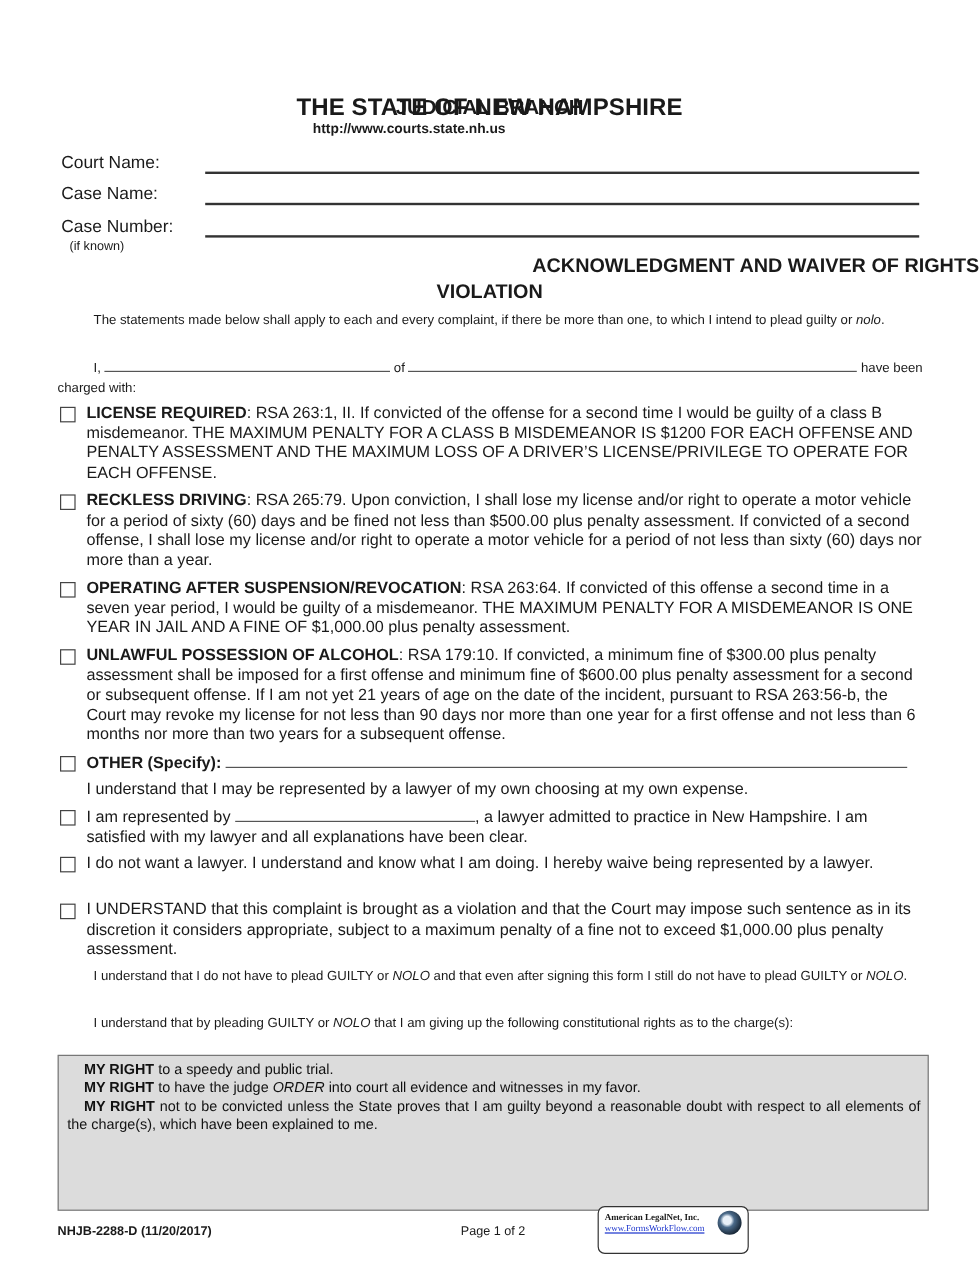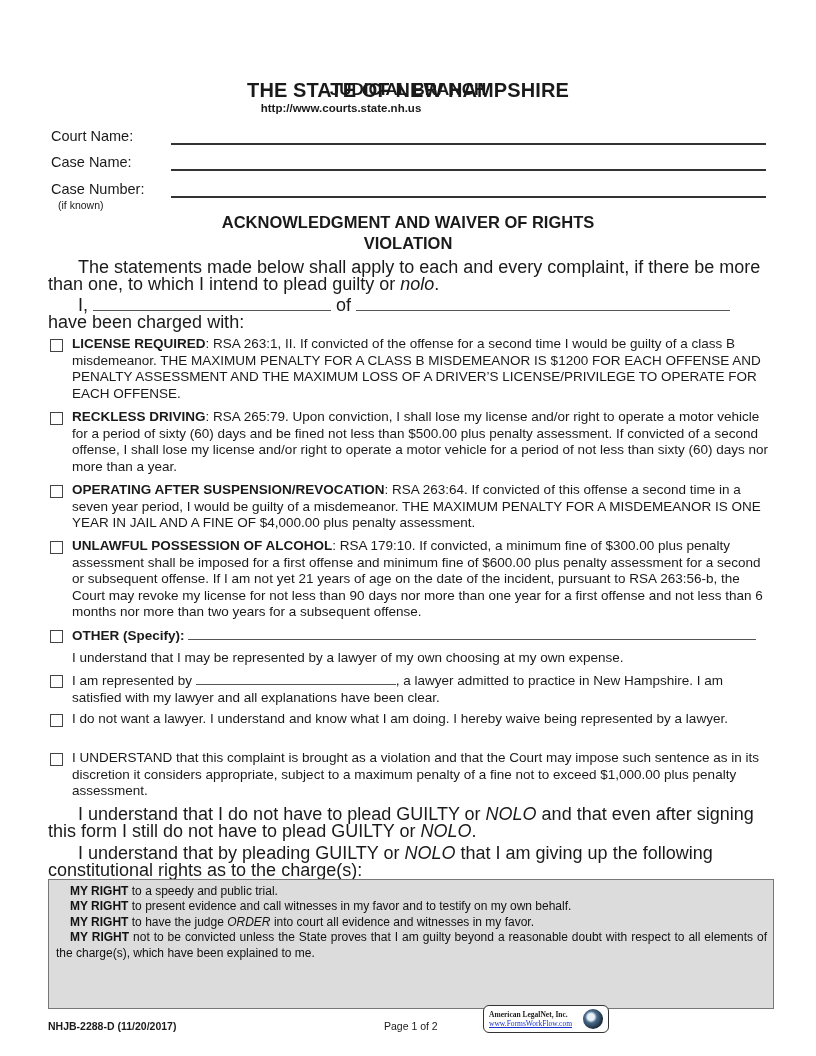--- a/index.html
+++ b/index.html
@@ -7,40 +7,40 @@
          font-family: "Liberation Sans", sans-serif; color: #1a1a1a; }
   .abs { position: absolute; }
   .hdr1 { left: 0; width: 816px; top: 55px; text-align: center; font-weight: bold; font-size: 20px; letter-spacing: 0.1px; margin-top: 24px; }
   .hdr2 { left: 0; width: 816px; top: 80px; text-align: center; font-weight: bold; font-size: 17px; }
   .hdr3 { left: 0; width: 682px; top: 102px; text-align: center; font-weight: bold; font-size: 11.5px; }
 
   .field-label { left: 51px; font-size: 14.5px; }
   .field-line { left: 171px; width: 595px; height: 0; border-bottom: 2px solid #333; }
   .ifknown { left: 58px; top: 199px; font-size: 10.5px; }
 
-  .title1 { left: 0; width: 816px; top: 213px; text-align: center; font-weight: bold; font-size: 16.5px; }
+  .title1 { left: 0; width: 816px; top: 213px; text-align: right; font-weight: bold; font-size: 16.5px; }
   .title2 { left: 0; width: 816px; top: 234px; text-align: center; font-weight: bold; font-size: 16.5px; }
 
-  .para { left: 48px; width: 722px; font-size: 18px; line-height: 17px; }
+  .para { left: 48px; width: 722px; font-size: 11px; line-height: 17px; }
   .indent { text-indent: 30px; }
   .uline { display: inline-block; border-bottom: 1px solid #555; vertical-align: baseline; height: 12px; }
 
   .cb { left: 50px; width: 13px; height: 13px; border: 1.3px solid #444; box-sizing: border-box; background: #fff; }
   .item { left: 72px; width: 700px; font-size: 13.5px; line-height: 16.5px; }
   .item b { font-weight: bold; }
 
   .rights { left: 48px; top: 879px; width: 726px; height: 130px; box-sizing: border-box;
             background: #dcdcdc; border: 1.5px solid #777; padding: 4px 6px 0 7px;
             font-size: 12px; line-height: 15.4px; color: #111; }
   .rights div { text-align: justify; }
   .rights b { font-weight: bold; padding-left: 14px; }
 
   .footer-left { left: 48px; top: 1020px; font-size: 10.5px; font-weight: bold; }
   .footer-mid { left: 384px; top: 1020px; font-size: 10.5px; }
-  .badge { left: 483px; top: 1005px; width: 126px; height: 28px; border: 1px solid #333; border-radius: 6px;
+  .badge { left: 498px; top: 1005px; width: 126px; height: 40px; border: 1px solid #333; border-radius: 6px;
            box-sizing: border-box; background: #fff; }
   .badge .l1 { position: absolute; left: 5px; top: 4px; font-family: "Liberation Serif", serif; font-size: 7.5px; font-weight: bold; }
   .badge .l2 { position: absolute; left: 5px; top: 13px; font-family: "Liberation Serif", serif; font-size: 7.5px; color: #1a33cc; text-decoration: underline; }
   .badge .logo { position: absolute; right: 5px; top: 3px; width: 20px; height: 20px; border-radius: 50%;
                  background: radial-gradient(circle at 40% 40%, #e8f0f8 0 20%, #4a6a8a 35%, #1c2c3c 70%); }
 </style>
 </head>
 <body>
 
 <div class="abs hdr1">THE STATE OF NEW HAMPSHIRE</div>
@@ -64,21 +64,21 @@
 
 <div class="abs para" style="top:297px; text-indent:30px;"><span>I, </span><span class="uline" style="width:238px"><span></span></span><span> of </span><span class="uline" style="width:374px"><span></span></span><span> have been charged with:</span></div>
 
 <div class="abs cb" style="top:339px"></div>
 <div class="abs item" style="top:336px"><b>LICENSE REQUIRED</b><span>:  RSA 263:1, II.  If convicted of the offense for a second time I would be guilty of a class B misdemeanor.  THE MAXIMUM PENALTY FOR A CLASS B MISDEMEANOR IS $1200 FOR EACH OFFENSE AND PENALTY ASSESSMENT AND THE MAXIMUM LOSS OF A DRIVER’S LICENSE/PRIVILEGE TO OPERATE FOR EACH OFFENSE.</span></div>
 
 <div class="abs cb" style="top:412px"></div>
 <div class="abs item" style="top:409px"><b>RECKLESS DRIVING</b><span>:  RSA 265:79.  Upon conviction, I shall lose my license and/or right to operate a motor vehicle for a period of sixty (60) days and be fined not less than $500.00 plus penalty assessment.  If convicted of a second offense, I shall lose my license and/or right to operate a motor vehicle for a period of not less than sixty (60) days nor more than a year.</span></div>
 
 <div class="abs cb" style="top:485px"></div>
-<div class="abs item" style="top:482px"><b>OPERATING AFTER SUSPENSION/REVOCATION</b><span>:  RSA 263:64.  If convicted of this offense a second time in a seven year period, I would be guilty of a misdemeanor.  THE MAXIMUM PENALTY FOR A MISDEMEANOR IS ONE YEAR IN JAIL AND A FINE OF $4,000.00 plus penalty assessment.</span></div>
+<div class="abs item" style="top:482px"><b>OPERATING AFTER SUSPENSION/REVOCATION</b><span>:  RSA 263:64.  If convicted of this offense a second time in a seven year period, I would be guilty of a misdemeanor.  THE MAXIMUM PENALTY FOR A MISDEMEANOR IS ONE YEAR IN JAIL AND A FINE OF $1,000.00 plus penalty assessment.</span></div>
 
 <div class="abs cb" style="top:541px"></div>
 <div class="abs item" style="top:538px"><b>UNLAWFUL POSSESSION OF ALCOHOL</b><span>:  RSA 179:10.  If convicted, a minimum fine of $300.00 plus penalty assessment shall be imposed for a first offense and minimum fine of $600.00 plus penalty assessment for a second or subsequent offense.  If I am not yet 21 years of age on the date of the incident, pursuant to RSA 263:56-b, the Court may revoke my license for not less than 90 days nor more than one year for a first offense and not less than 6 months nor more than two years for a subsequent offense.</span></div>
 
 <div class="abs cb" style="top:630px"></div>
 <div class="abs item" style="top:627px"><b>OTHER (Specify):</b> <span class="uline" style="width:568px"><span></span></span></div>
 
 <div class="abs item" style="top:650px">I understand that I may be represented by a lawyer of my own choosing at my own expense.</div>
 
 <div class="abs cb" style="top:675px"></div>
@@ -89,21 +89,20 @@
 
 <div class="abs cb" style="top:753px"></div>
 <div class="abs item" style="top:750px">I UNDERSTAND that this complaint is brought as a violation and that the Court may impose such sentence as in its discretion it considers appropriate, subject to a maximum penalty of a fine not to exceed $1,000.00 plus penalty assessment.</div>
 
 <div class="abs para indent" style="top:806px"><span>I understand that I do not have to plead GUILTY or </span><i>NOLO</i><span> and that even after signing this form I still do not have to plead GUILTY or </span><i>NOLO</i><span>.</span></div>
 
 <div class="abs para indent" style="top:845px"><span>I understand that by pleading GUILTY or </span><i>NOLO</i><span> that I am giving up the following constitutional rights as to the charge(s):</span></div>
 
 <div class="abs rights">
   <div><b>MY RIGHT</b><span> to a speedy and public trial.</span></div>
-  <div><b>MY RIGHT</b><span> to present evidence and call witnesses in my favor and to testify on my own behalf.</span></div>
   <div><b>MY RIGHT</b><span> to have the judge </span><i>ORDER</i><span> into court all evidence and witnesses in my favor.</span></div>
   <div><b>MY RIGHT</b><span> not to be convicted unless the State proves that I am guilty beyond a reasonable doubt with respect to all elements of the charge(s), which have been explained to me.</span></div>
 </div>
 
 <div class="abs footer-left">NHJB-2288-D (11/20/2017)</div>
 <div class="abs footer-mid">Page 1 of 2</div>
 <div class="abs badge">
   <span class="l1">American LegalNet, Inc.</span>
   <span class="l2">www.FormsWorkFlow.com</span>
   <span class="logo"></span>

